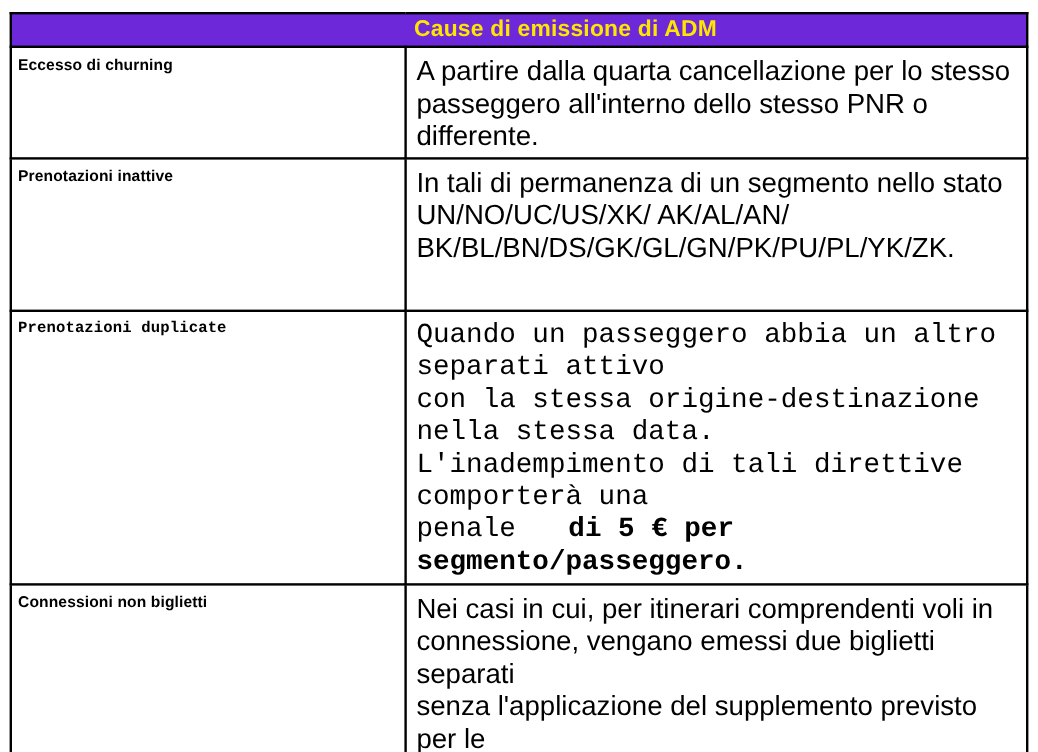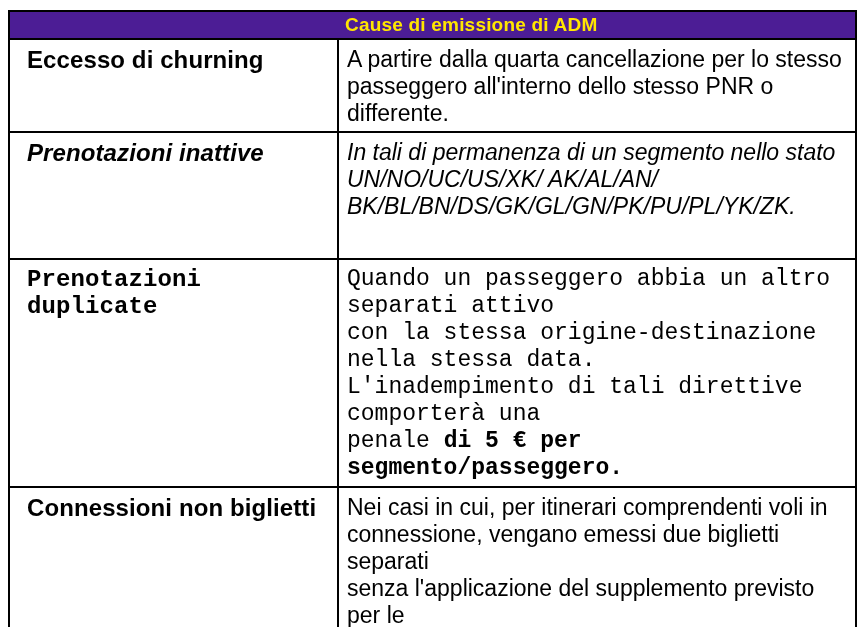--- a/index.html
+++ b/index.html
@@ -22,50 +22,51 @@
     border-collapse: collapse;
     table-layout: fixed;
     border-bottom: 5px solid #000000;
   }
   table.adm-table td, table.adm-table th {
     border: 2px solid #000000;
     vertical-align: top;
     box-sizing: border-box;
   }
   th.header-cell {
-    background: #4c1d95;
+    background: #6d28d9;
     color: #FFE600;
     text-align: left;
     font-size: 19px;
     font-weight: bold;
     height: 27px;
     padding: 2px 4px 2px 335px;
     letter-spacing: 0.2px;
     line-height: 22px;
   }
   td.cause-cell {
     width: 329px;
-    font-size: 24px;
+    font-size: 13px;
     font-weight: bold;
     color: #000000;
-    padding: 6px 10px 4px 17px;
+    padding: 6px 10px 4px 5px;
     letter-spacing: 0.1px;
   }
   td.desc-cell {
     font-size: 23px;
     color: #000000;
     padding: 6px 10px 4px 8px;
     line-height: 27px;
     white-space: pre-line;
   }
   td.desc-cell .bold-tail {
     font-weight: bold;
+    margin-left: 30px;
   }
   tr.row-1 td { height: 68px; }
-  tr.row-2 td { height: 127px; font-style: italic; }
+  tr.row-2 td { height: 127px; }
   tr.row-3 td { height: 120px; font-family: Liberation Mono, monospace; }
   tr.row-4 td { height: 283px; }
 </style>
 </head>
 <body>
 
 <div class="table-wrap">
   <table class="adm-table">
     <colgroup>
       <col style="width:329px">

